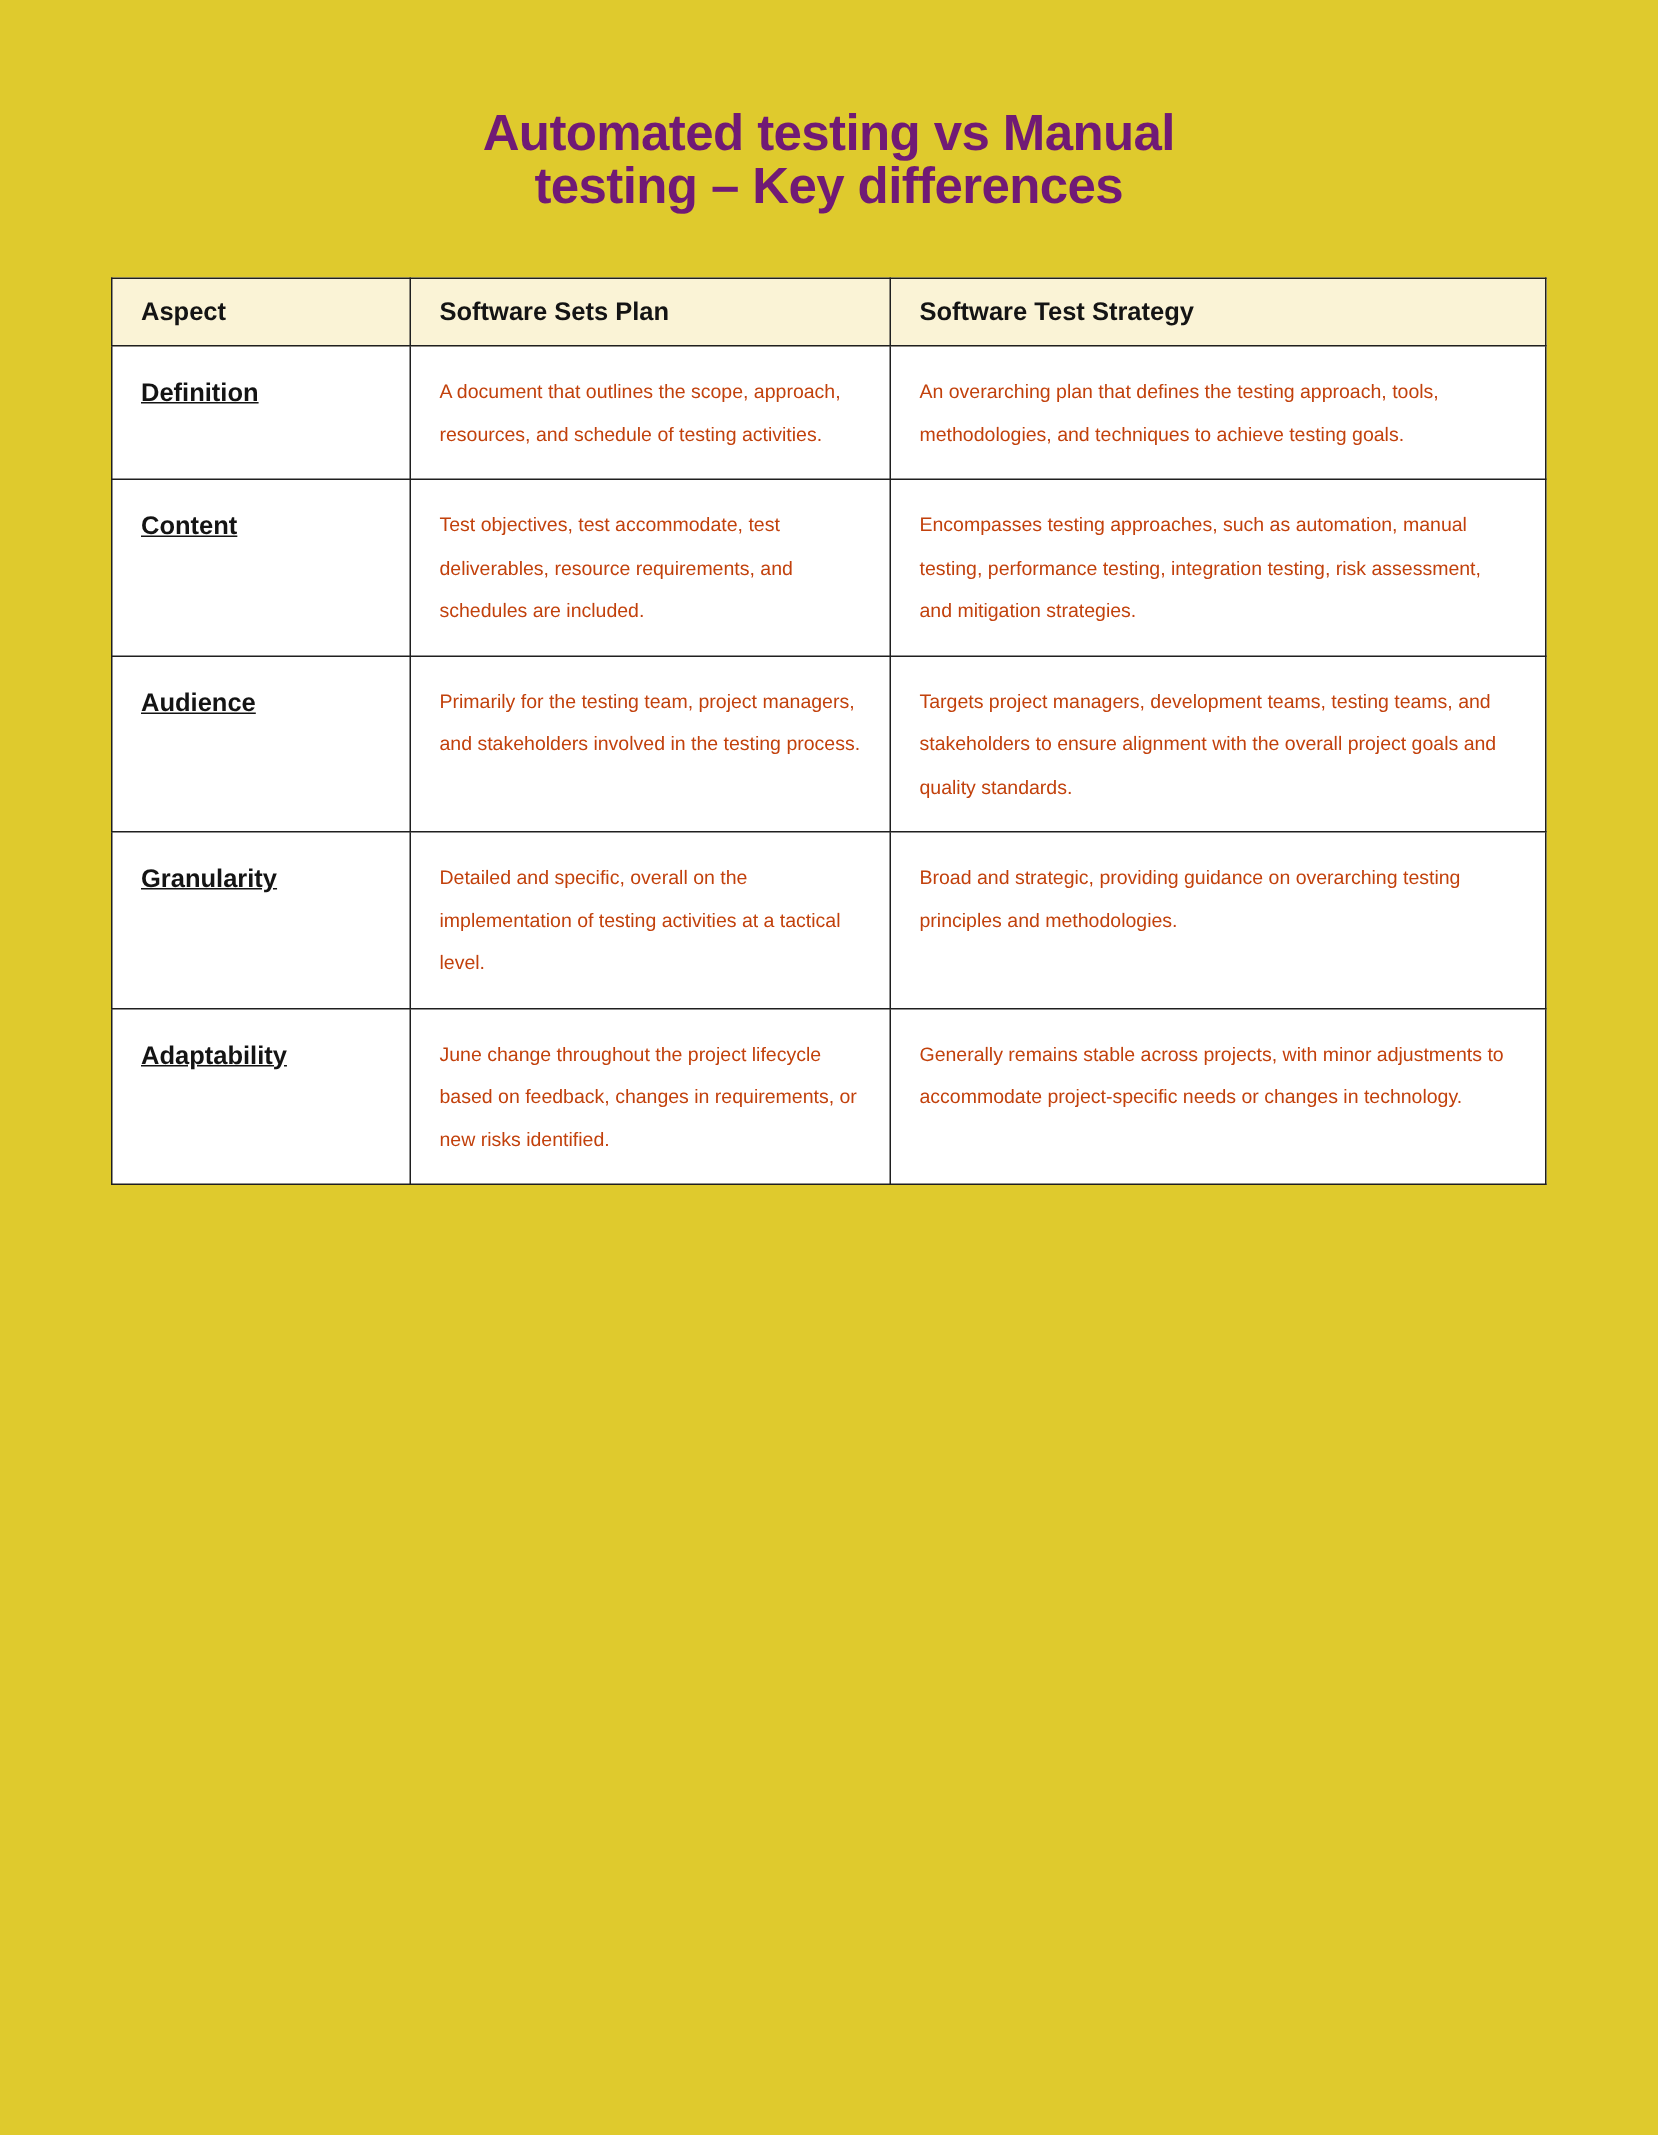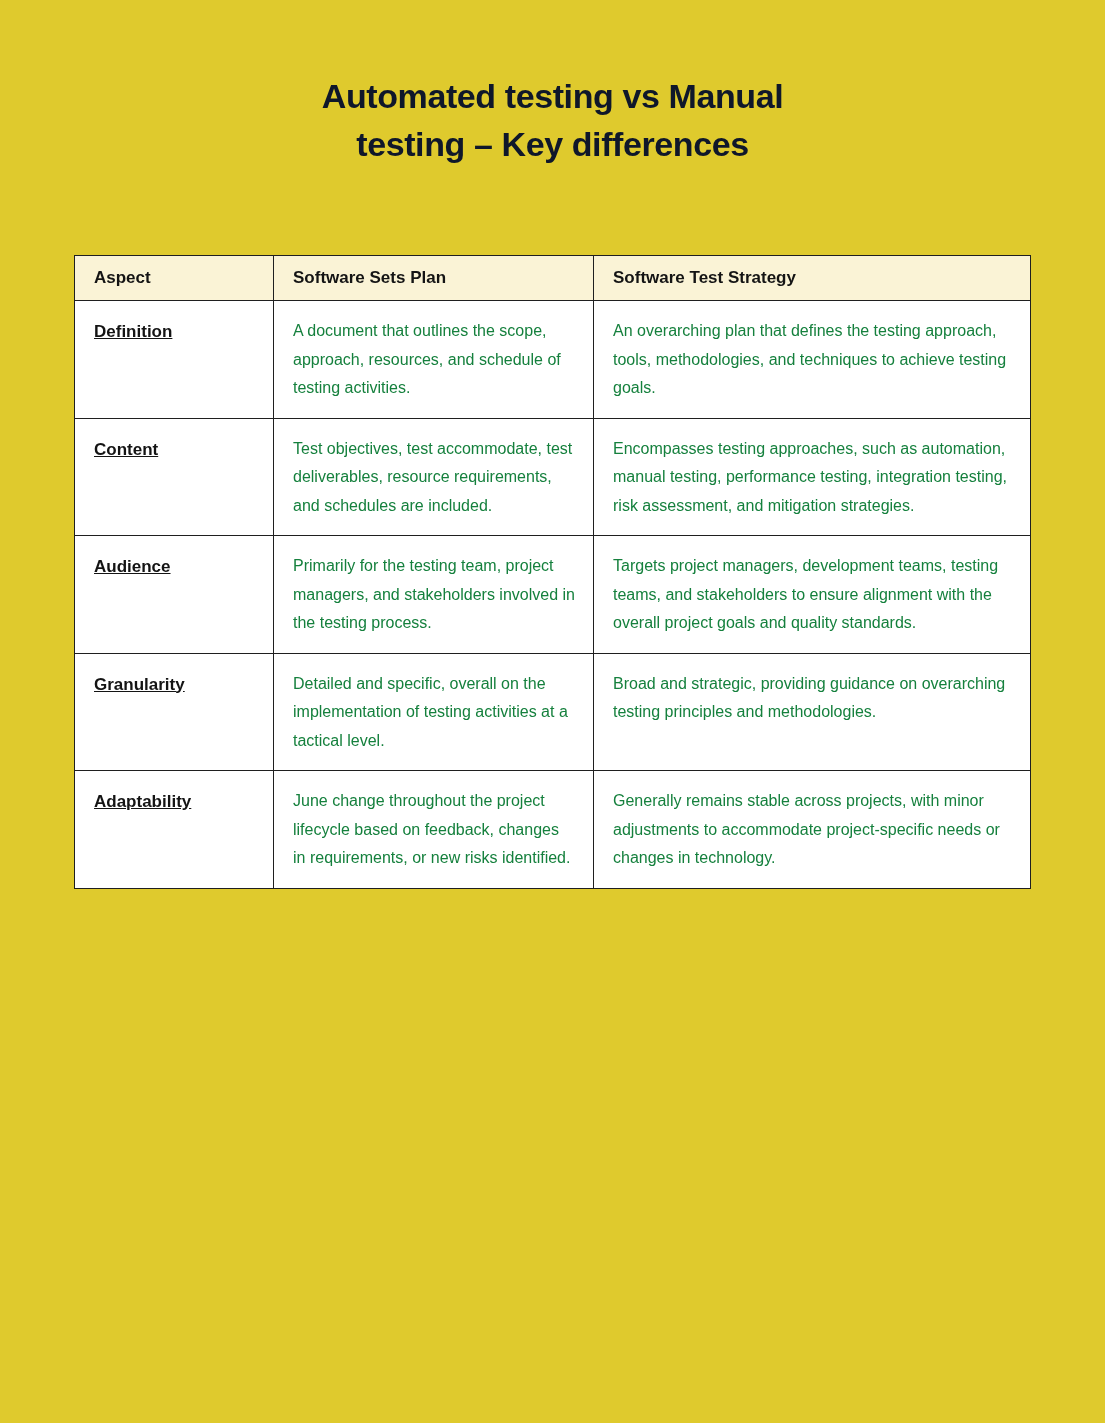--- a/index.html
+++ b/index.html
@@ -12,30 +12,30 @@
 
   body {
     background: #dfca2d;
     overflow: hidden;
   }
 
   .page-title {
     padding-top: 72px;
     text-align: center;
     font-size: 34px;
-    line-height: 48px;
+    line-height: 35px;
     font-weight: 700;
     letter-spacing: -0.4px;
-    color: #0f172a;
+    color: #701a75;
     white-space: pre-line;
   }
 
   table.comparison {
     width: 956px;
-    margin: 87px auto 0 auto;
+    margin: 43px auto 0 auto;
     border-collapse: collapse;
     table-layout: fixed;
     background: #ffffff;
   }
 
   table.comparison th,
   table.comparison td {
     border: 1px solid #1f1f1f;
     text-align: left;
     vertical-align: top;
@@ -58,23 +58,23 @@
   tbody th.aspect {
     font-size: 17px;
     font-weight: 700;
     color: #141414;
     line-height: 28px;
     padding: 17px 14px 15px 19px;
     text-decoration: underline;
   }
 
   tbody td {
-    font-size: 16px;
+    font-size: 13px;
     font-weight: 400;
-    color: #15803d;
+    color: #c2410c;
     line-height: 28.5px;
     padding: 16px 18px 15px 19px;
   }
 </style>
 </head>
 <body>
 
 <h1 class="page-title">Automated testing vs Manual
 testing – Key differences</h1>
 

